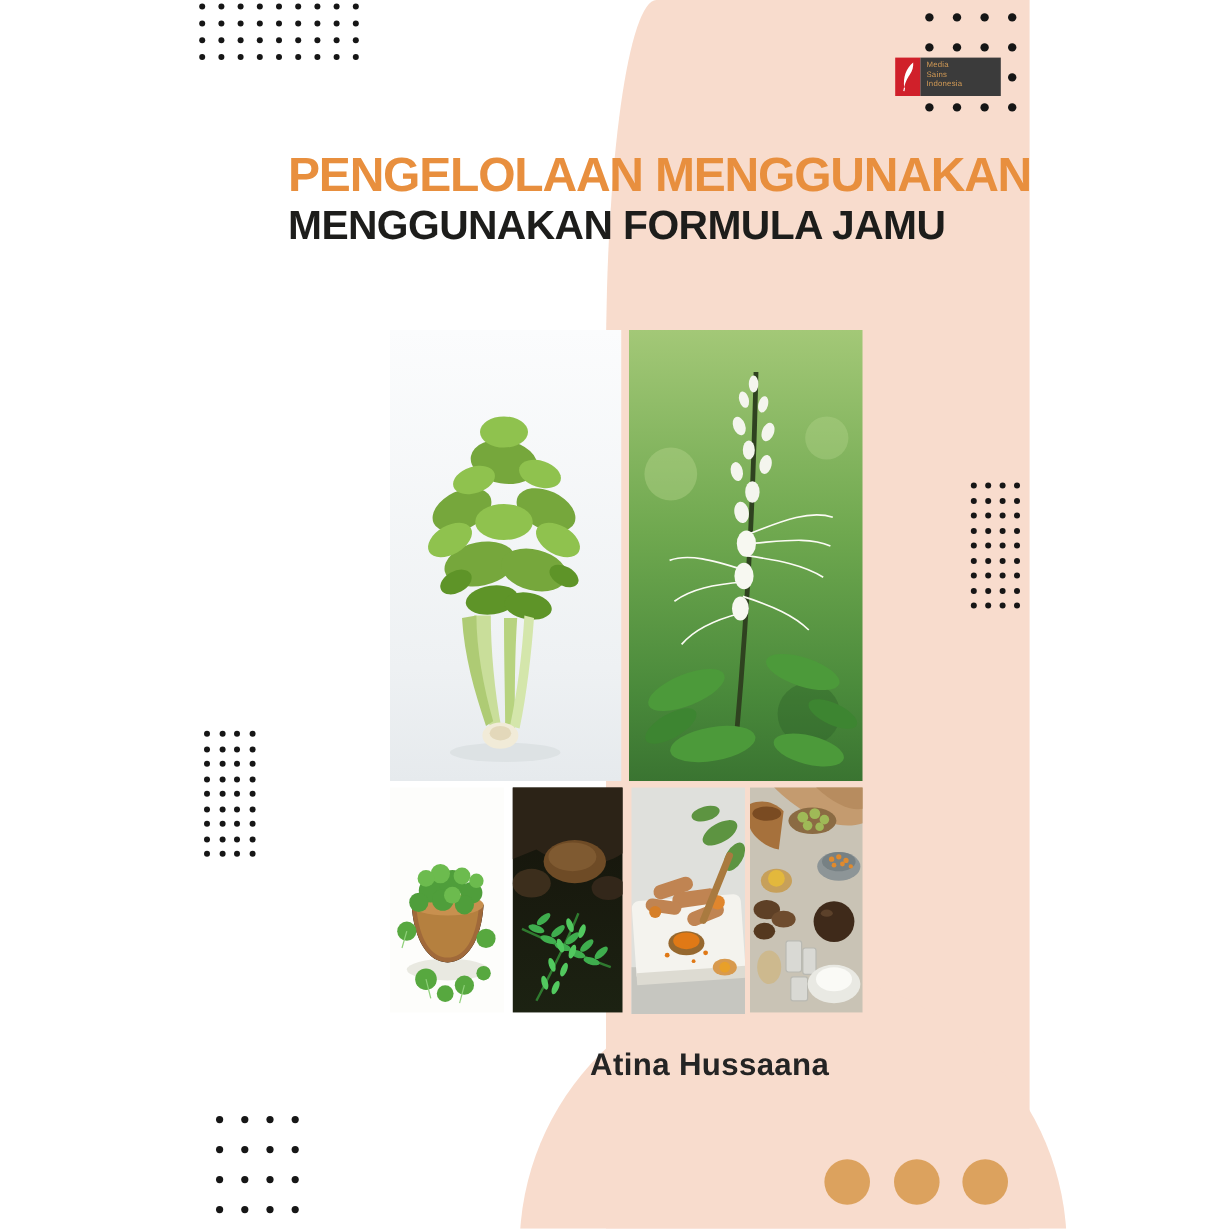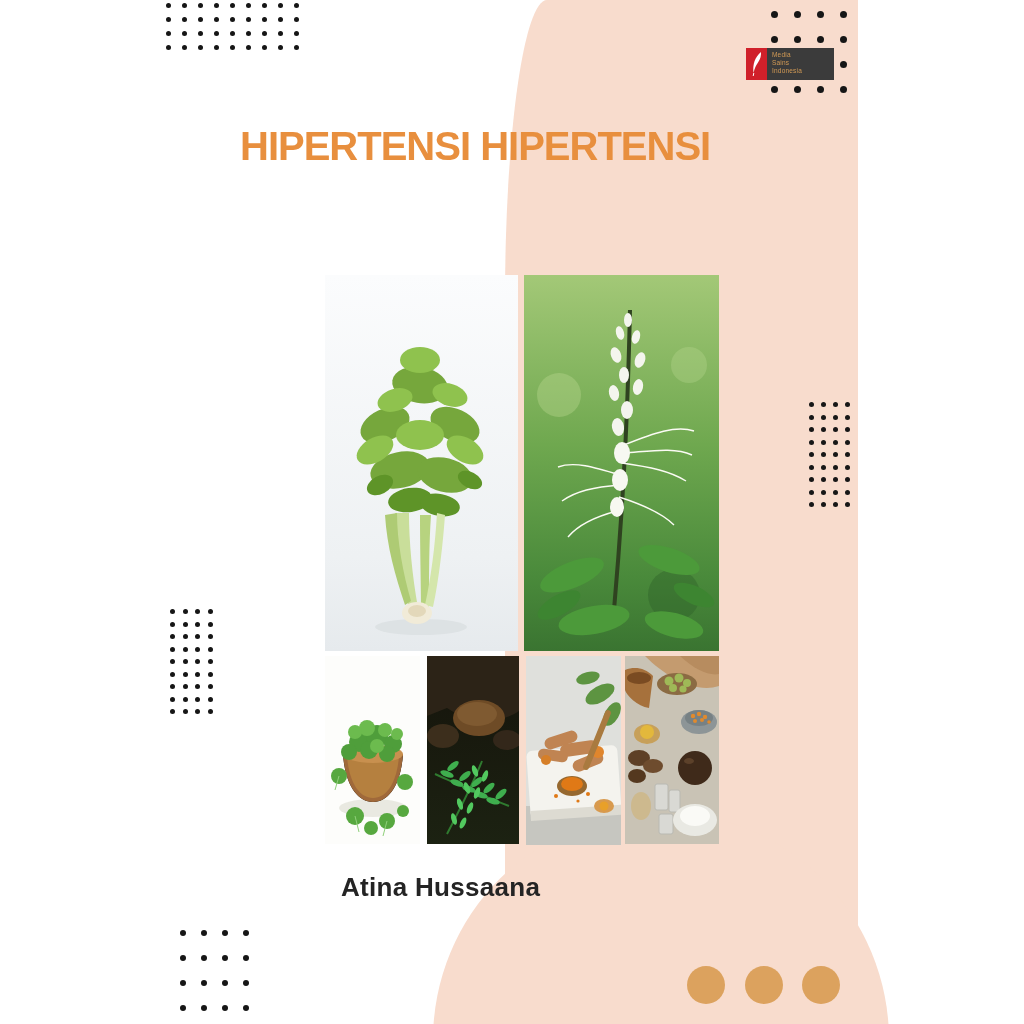--- a/index.html
+++ b/index.html
@@ -33,21 +33,21 @@
   .photo { position:absolute; overflow:hidden; }
   .photo svg { display:block; width:100%; height:100%; }
   .ph-celery  { left:325px; top:275px; width:193px; height:376px; }
   .ph-javatea { left:524px; top:275px; width:195px; height:376px; }
   .ph-pennywort { left:325px; top:656px; width:95px;  height:188px; }
   .ph-darkleaf  { left:427px; top:656px; width:92px;  height:188px; }
   .ph-turmeric  { left:526px; top:656px; width:95px;  height:189px; }
   .ph-spices    { left:625px; top:656px; width:94px;  height:188px; }
 
   
-  .author { position:absolute; left:341px; top:872px; width:350px; text-align:left;
+  .author { position:absolute; left:341px; top:872px; width:350px; text-align:right;
     font-size:26px; font-weight:700; color:#242424; letter-spacing:.3px; }
 
   
   .deco-circle { position:absolute; width:38px; height:38px; border-radius:50%; background:#DCA25E; top:966px; }
   .dc1 { left:687px; } .dc2 { left:745px; } .dc3 { left:802px; }
 </style>
 </head>
 <body>
 
 <div class="cover">
@@ -216,21 +216,22 @@
       </svg>
     </div>
     <div class="logo-dark">
       <div>Media</div>
       <div>Sains</div>
       <div>Indonesia</div>
     </div>
   </div>
 
   <div class="title-block">
-    <div class="title-l1">HIPERTENSI HIPERTENSI</div>
+    <div class="title-l1">PENGELOLAAN MENGGUNAKAN</div>
+    <div class="title-l2">MENGGUNAKAN FORMULA JAMU</div>
   </div>
 
   <div class="photo ph-celery">
     <svg viewBox="0 0 193 376" preserveAspectRatio="none">
       <defs>
         <linearGradient id="celbg" x1="0" y1="0" x2="0" y2="1">
           <stop offset="0" stop-color="#fbfcfd"></stop>
             <stop offset="0.75" stop-color="#eef1f3"></stop>
             <stop offset="1" stop-color="#e6eaed"></stop>
         </linearGradient>

